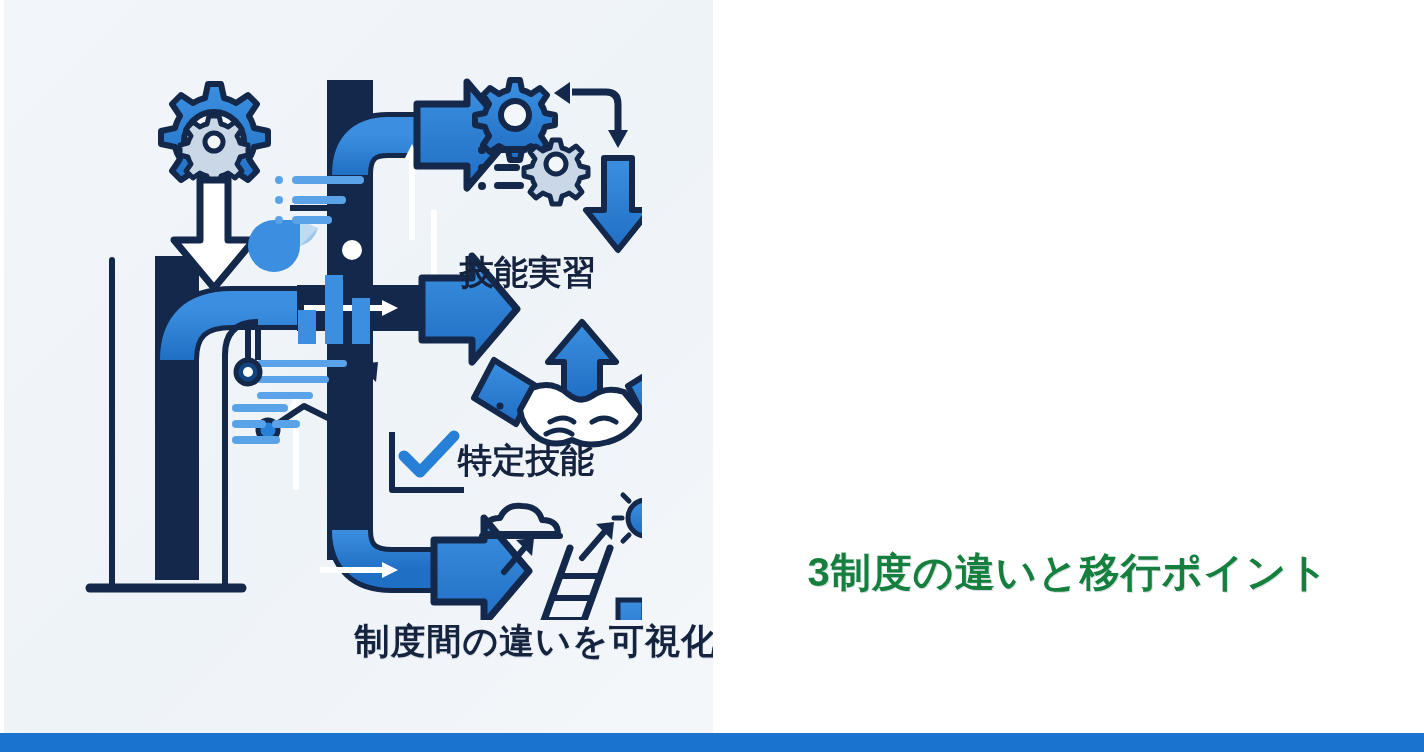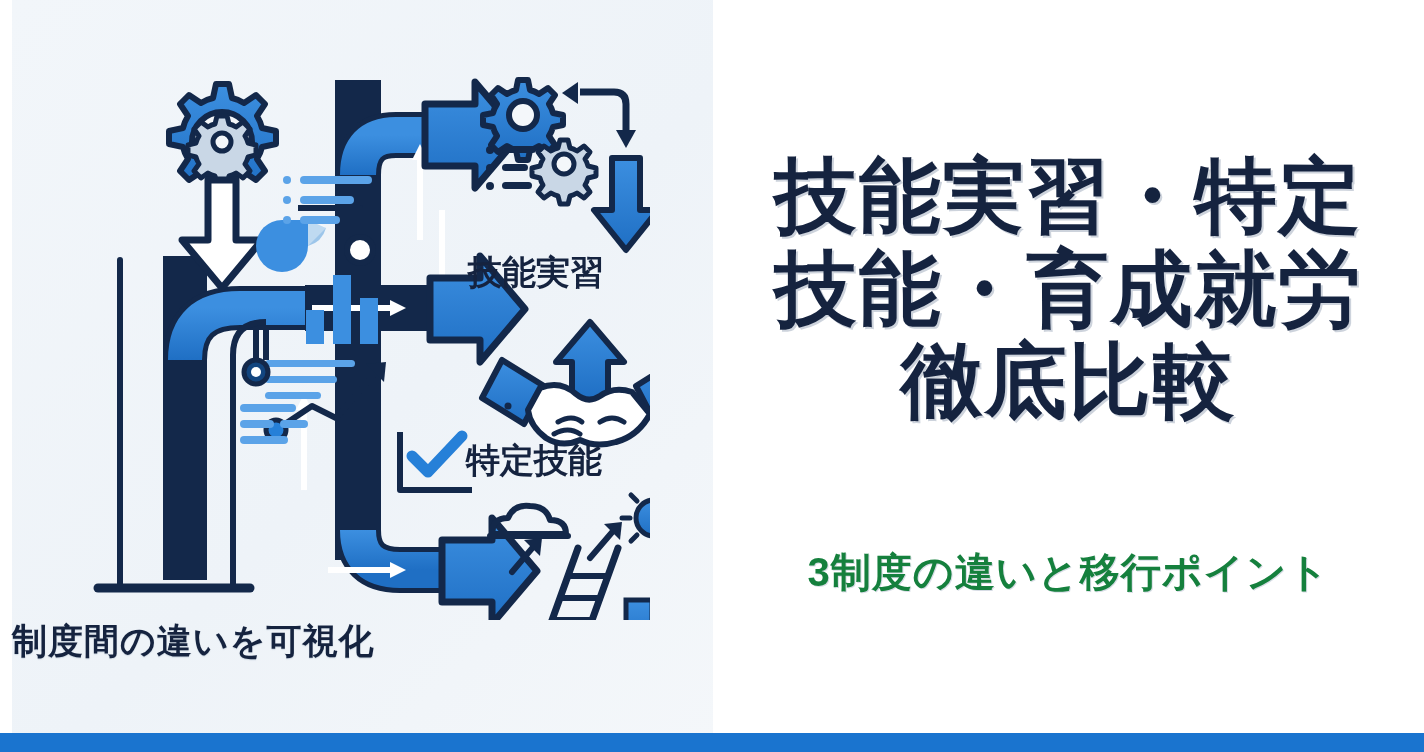--- a/index.html
+++ b/index.html
@@ -10,37 +10,37 @@
   }
   .canvas {
     position:relative;
     width:1424px; height:752px;
     background:#ffffff;
     overflow:hidden;
   }
 
   
   .left-panel {
-    position:absolute; left:12px; top:0;
+    position:absolute; left:4px; top:0;
     width:713px; height:733px;
     background:linear-gradient(135deg,#f2f6fa 0%,#eef3f8 55%,#f4f7fa 100%);
     padding-left:27px;
   }
   .illus-wrap {
     position:absolute;
     left:78px; top:60px;
     width:560px; height:560px;
   }
   .illus-wrap svg { display:block; width:100%; height:100%; }
 
   .left-caption {
     position:absolute;
     left:0; top:618px;
     width:713px;
-    text-align:left;
+    text-align:right;
     font-size:35px;
     font-weight:bold;
     color:#15233f;
     letter-spacing:1px;
     text-shadow:0 1px 1px rgba(180,195,210,.55);
   }
 
   
   .right-panel {
     position:absolute; left:713px; top:0;
@@ -303,22 +303,17 @@
         </g>
 
         <text class="lbl" x="444" y="592" font-size="34" text-anchor="middle">育成就労</text>
       </svg>
     </div>
 
     <div class="left-caption">制度間の違いを可視化</div>
   </div>
 
   <div class="right-panel">
-    <div class="title-block">
-      <div class="title-line">技能実習・特定</div>
-      <div class="title-line">技能・育成就労</div>
-      <div class="title-line">徹底比較</div>
-    </div>
     <div class="subtitle">3制度の違いと移行ポイント</div>
   </div>
 
   <div class="bottom-bar"></div>
 </div>
 
 </body></html>

